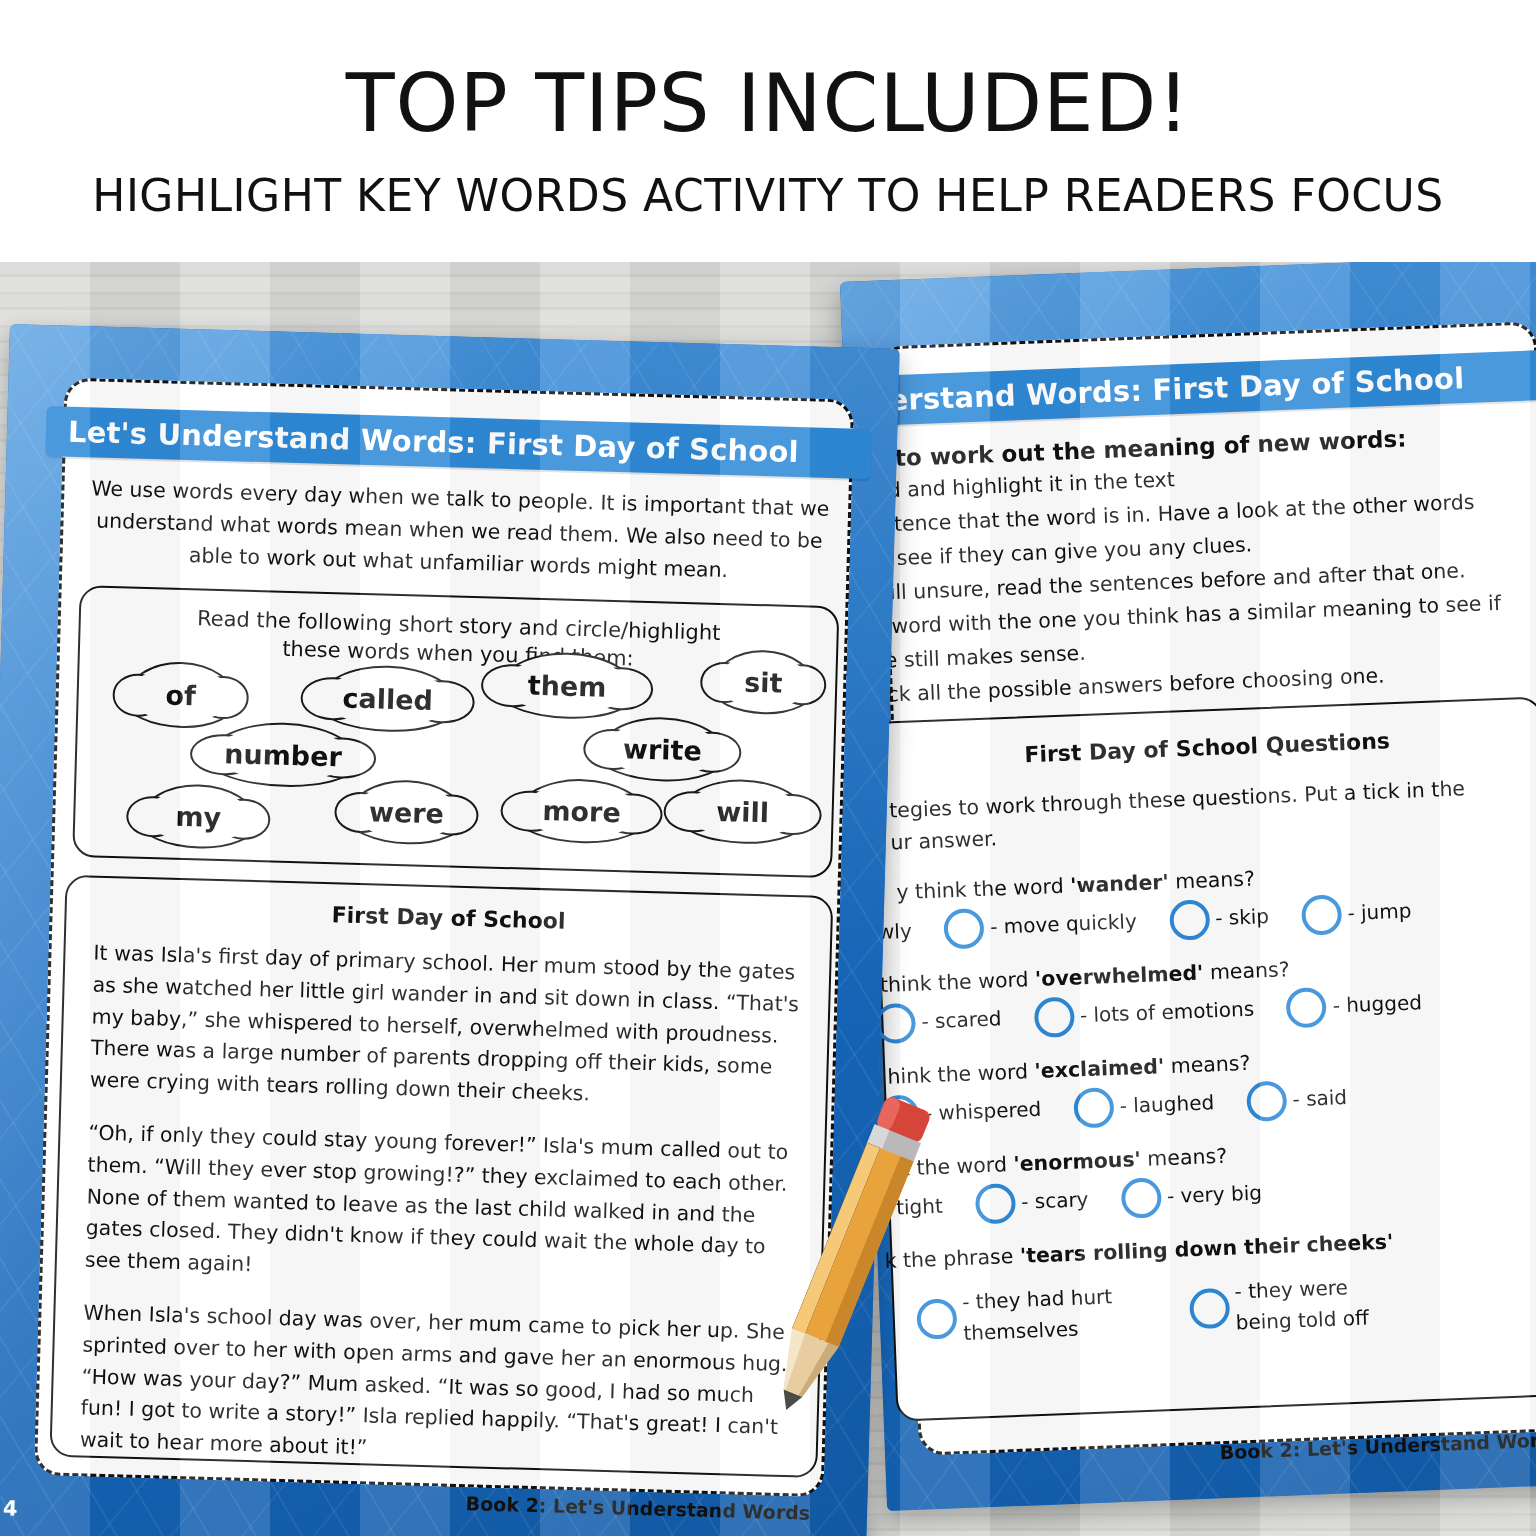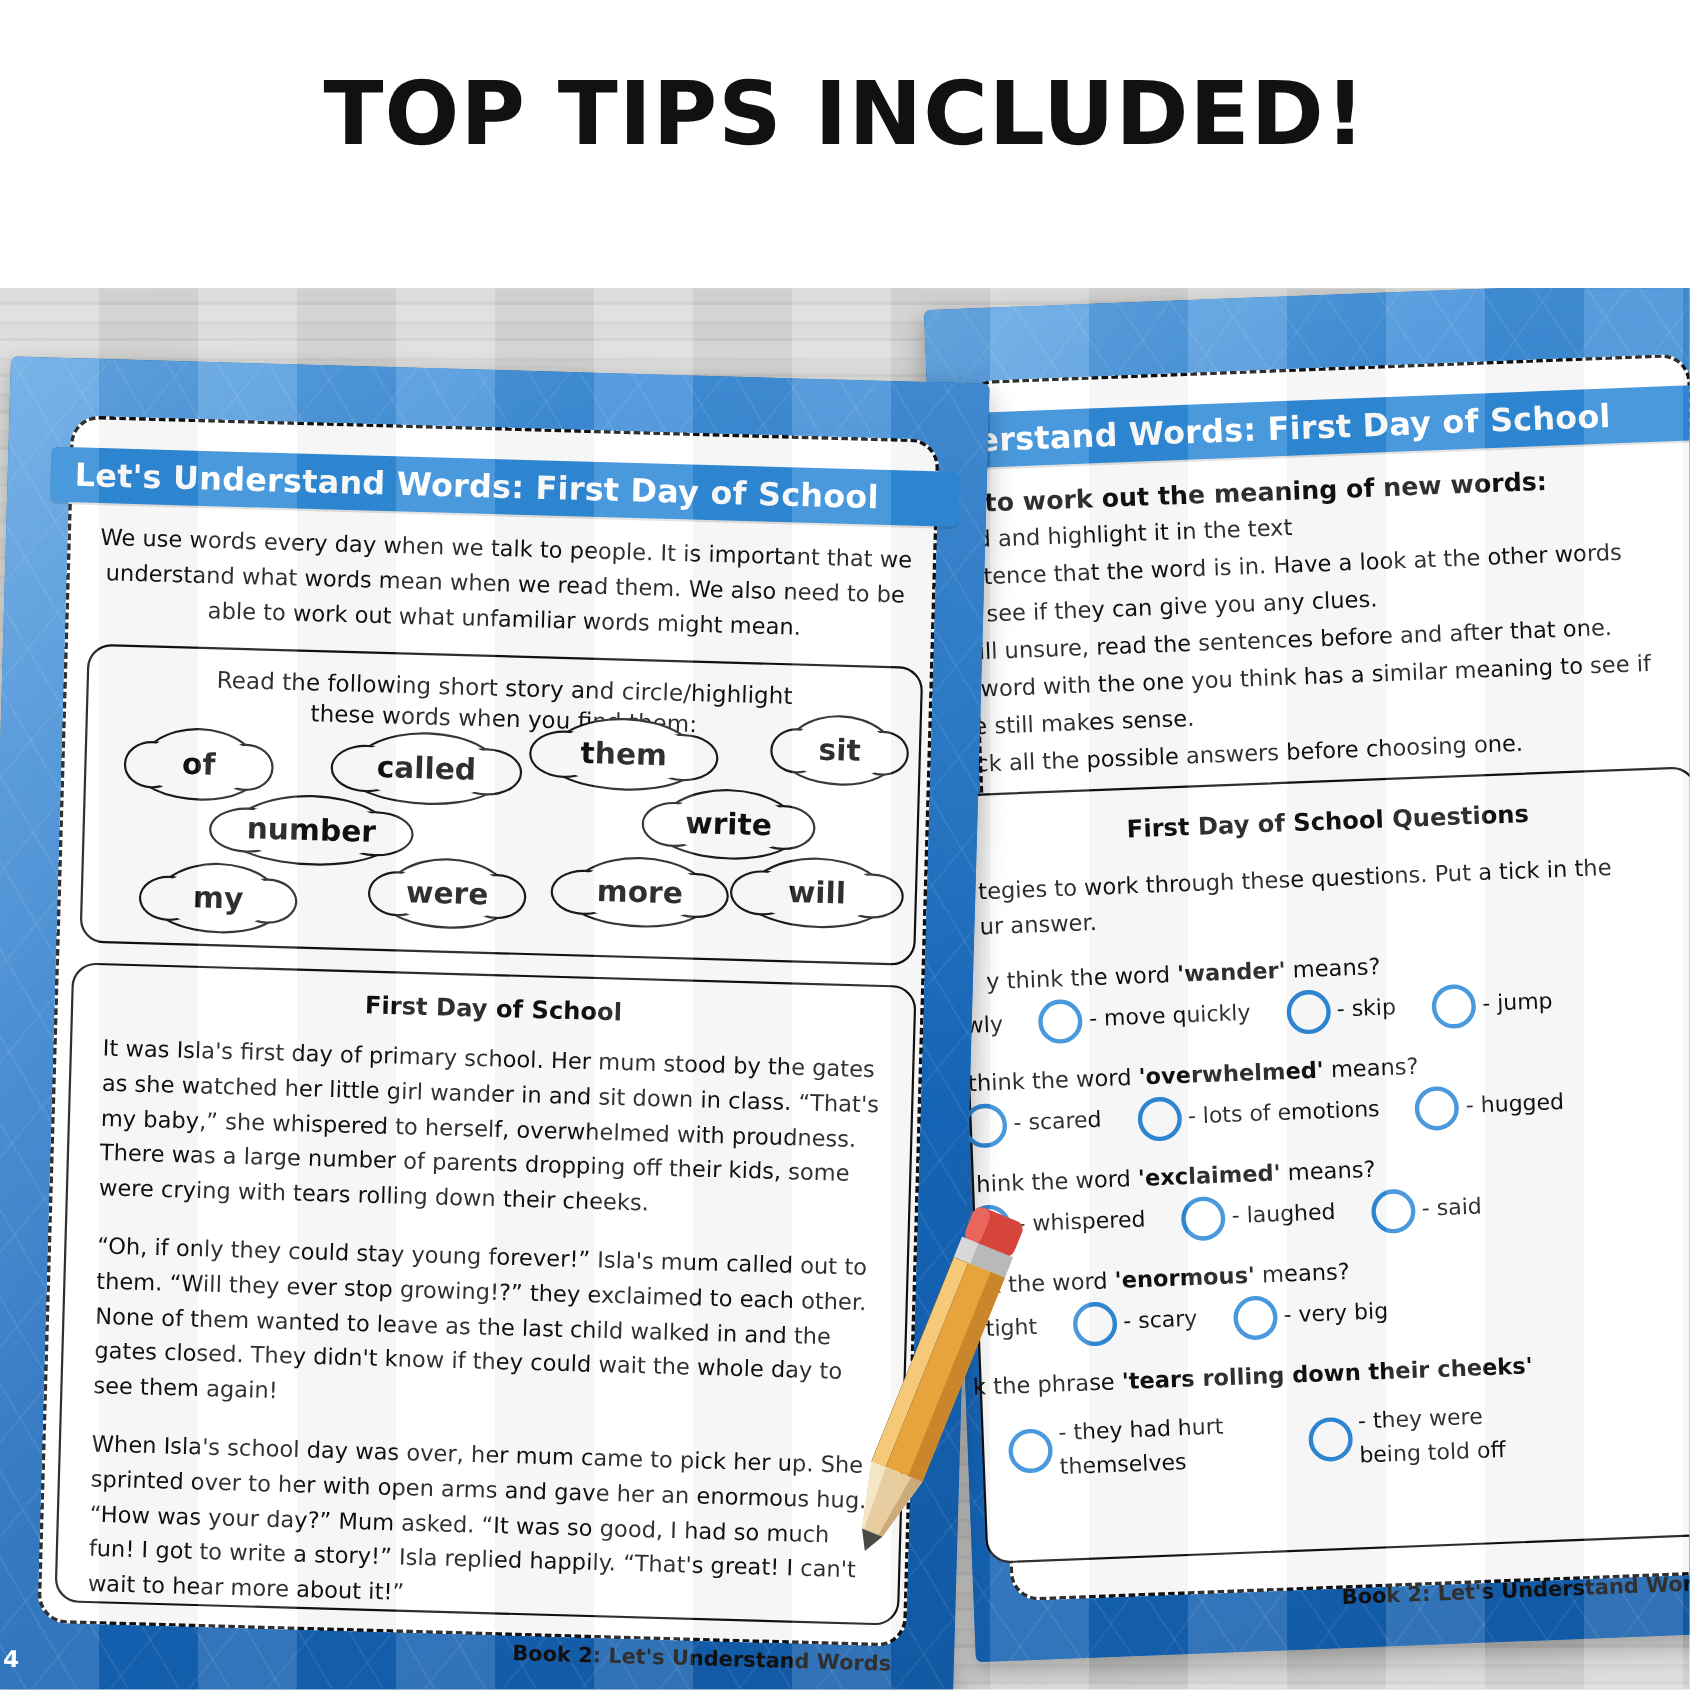--- a/index.html
+++ b/index.html
@@ -16,21 +16,21 @@
   
   #header {
     position: absolute;
     left: 0; top: 0;
     width: 1536px; height: 262px;
     background: #ffffff;
     text-align: center;
   }
   #header .title {
     font-size: 80px;
-    font-weight: 700;
+    font-weight: 400;
     letter-spacing: 1px;
     color: #111111;
     margin-top: 64px;
     line-height: 1.0;
     font-family: "DejaVu Sans", sans-serif;
   }
   #header .subtitle {
     font-size: 44px;
     font-weight: 400;
     color: #111111;
@@ -189,20 +189,21 @@
   }
 
   
   #pencil { position: absolute; z-index: 40; transform: rotate(22deg); }
 </style>
 </head>
 <body>
 
 <div id="header">
   <div class="title">TOP TIPS INCLUDED!</div>
+  <div class="subtitle">HIGHLIGHT KEY WORDS ACTIVITY TO HELP READERS FOCUS</div>
 </div>
 
 <div id="desk">
 
   <div class="sheet" style="left:840px; top:20px; width:730px; height:1230px; transform: rotate(-2.2deg); transform-origin: left top; border-radius:6px;">
     <div class="sheet-tex"></div>
 
     <div class="page-white" style="left:34px; top:66px; width:660px; height:1110px;">
 
       <div class="page-title-bar" style="left:-36px; top:26px; width:700px; height:50px;">

